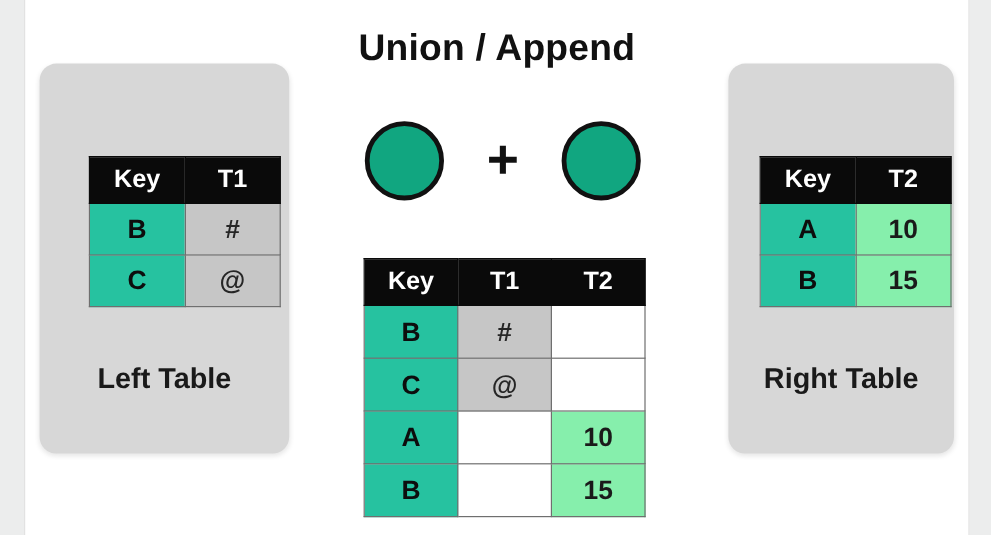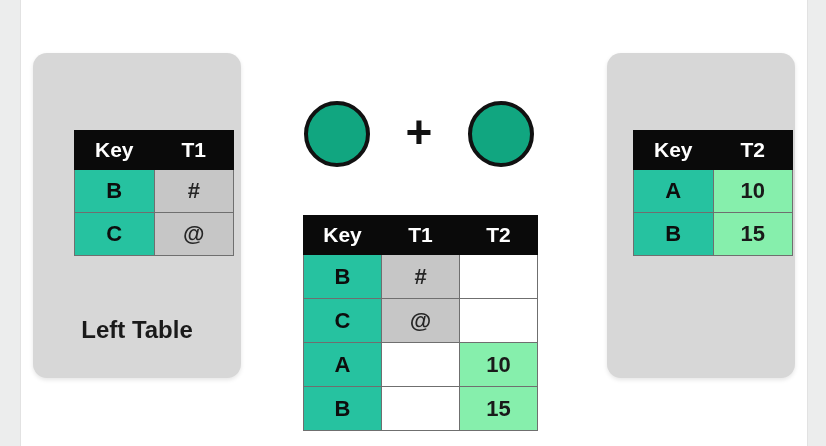--- a/index.html
+++ b/index.html
@@ -85,21 +85,21 @@
     border-radius: 14px;
     box-shadow: 0 2px 4px rgba(0,0,0,.10);
   }
   #panel-left  { left: 12px;  top: 53px; width: 208px; height: 325px; }
   #panel-right { right: 12px; top: 53px; width: 188px; height: 325px; }
 
   .panel-label {
     position: absolute;
     left: 0;
     right: 0;
-    bottom: 34px;
+    bottom: 48px;
     text-align: center;
     font-size: 24px;
     font-weight: bold;
     color: #1a1a1a;
   }
 
   
   .data-table {
     border-collapse: collapse;
     table-layout: fixed;
@@ -153,20 +153,21 @@
   }
   #table-result thead th { height: 38px; }
   #table-result td { height: 43px; font-size: 22px; }
 </style>
 </head>
 <body>
 
 <div id="canvas">
 
 
+  <div id="title">Union / Append</div>
 
   <div id="venn-row">
     <div class="venn-circle"></div>
     <div id="plus-sign">+</div>
     <div class="venn-circle"></div>
   </div>
 
   <div id="panel-left" class="panel">
     <table id="table-left" class="data-table">
       <thead>
@@ -201,20 +202,21 @@
         <tr>
           <td class="cell-key">A</td>
           <td class="cell-orange">10</td>
         </tr>
         <tr>
           <td class="cell-key">B</td>
           <td class="cell-orange">15</td>
         </tr>
       </tbody>
     </table>
+    <div class="panel-label">Right Table</div>
   </div>
 
   <table id="table-result" class="data-table">
     <thead>
       <tr>
         <th>Key</th>
         <th>T1</th>
         <th>T2</th>
       </tr>
     </thead>

